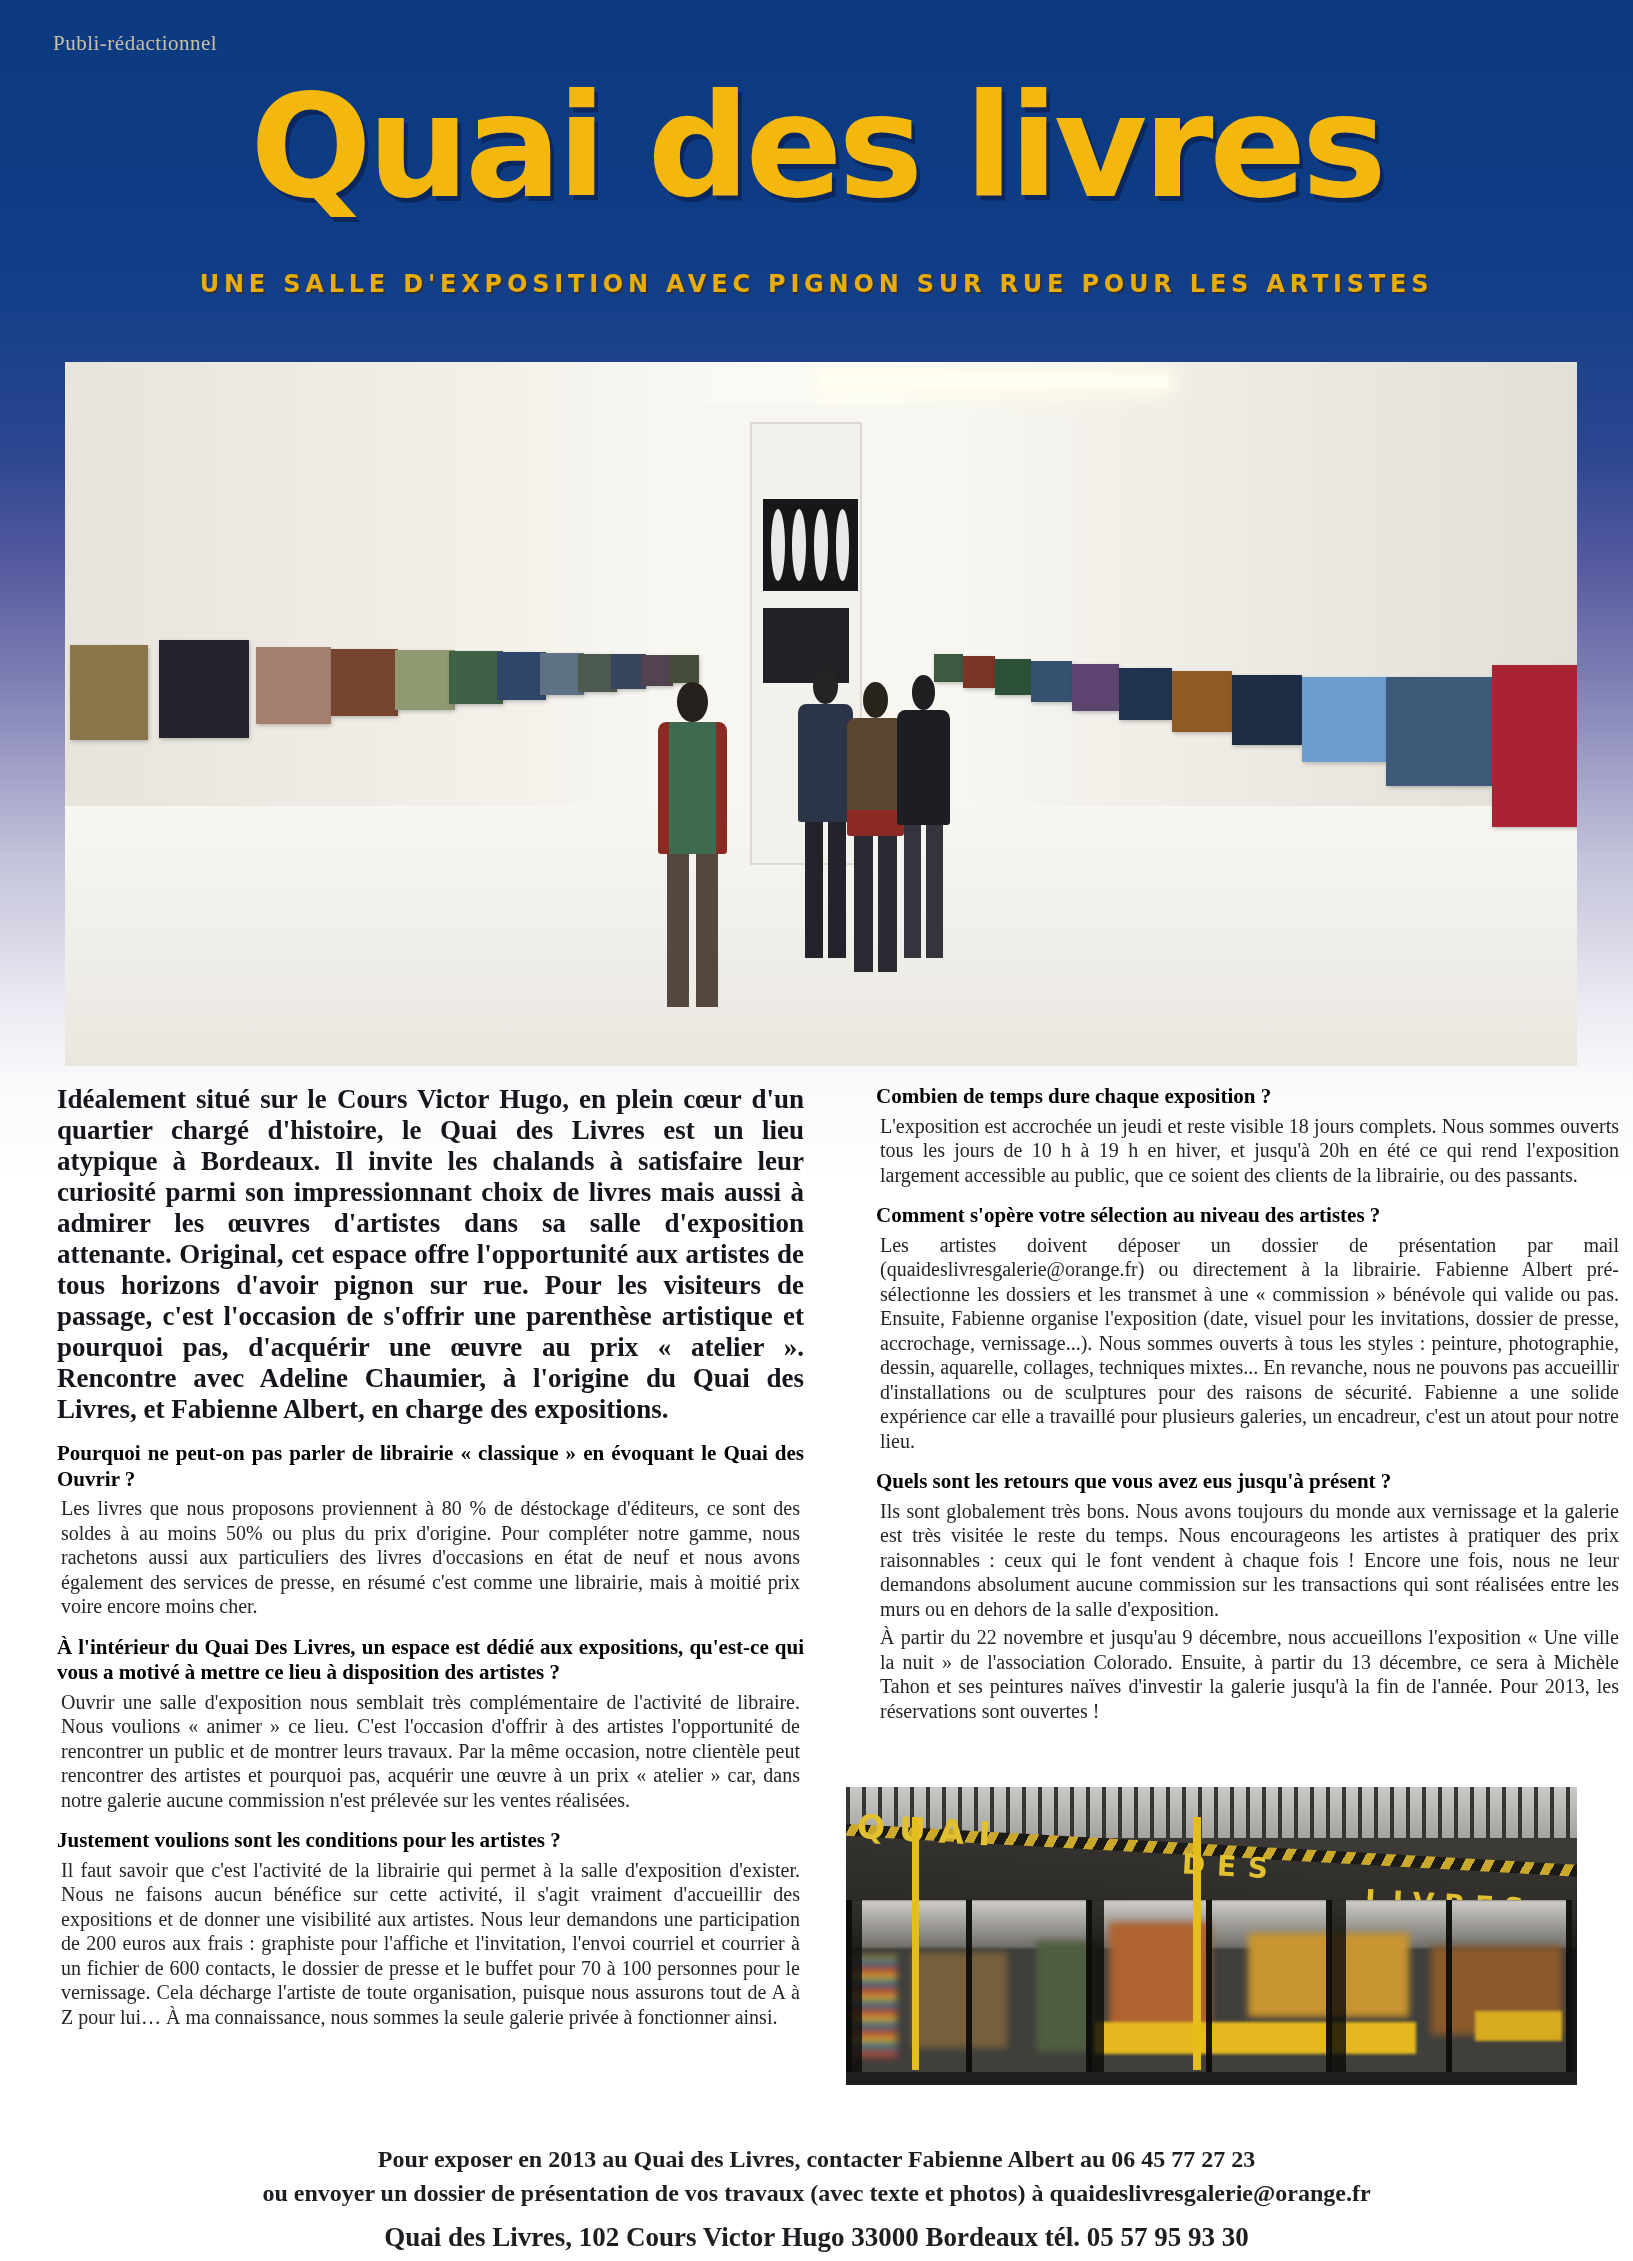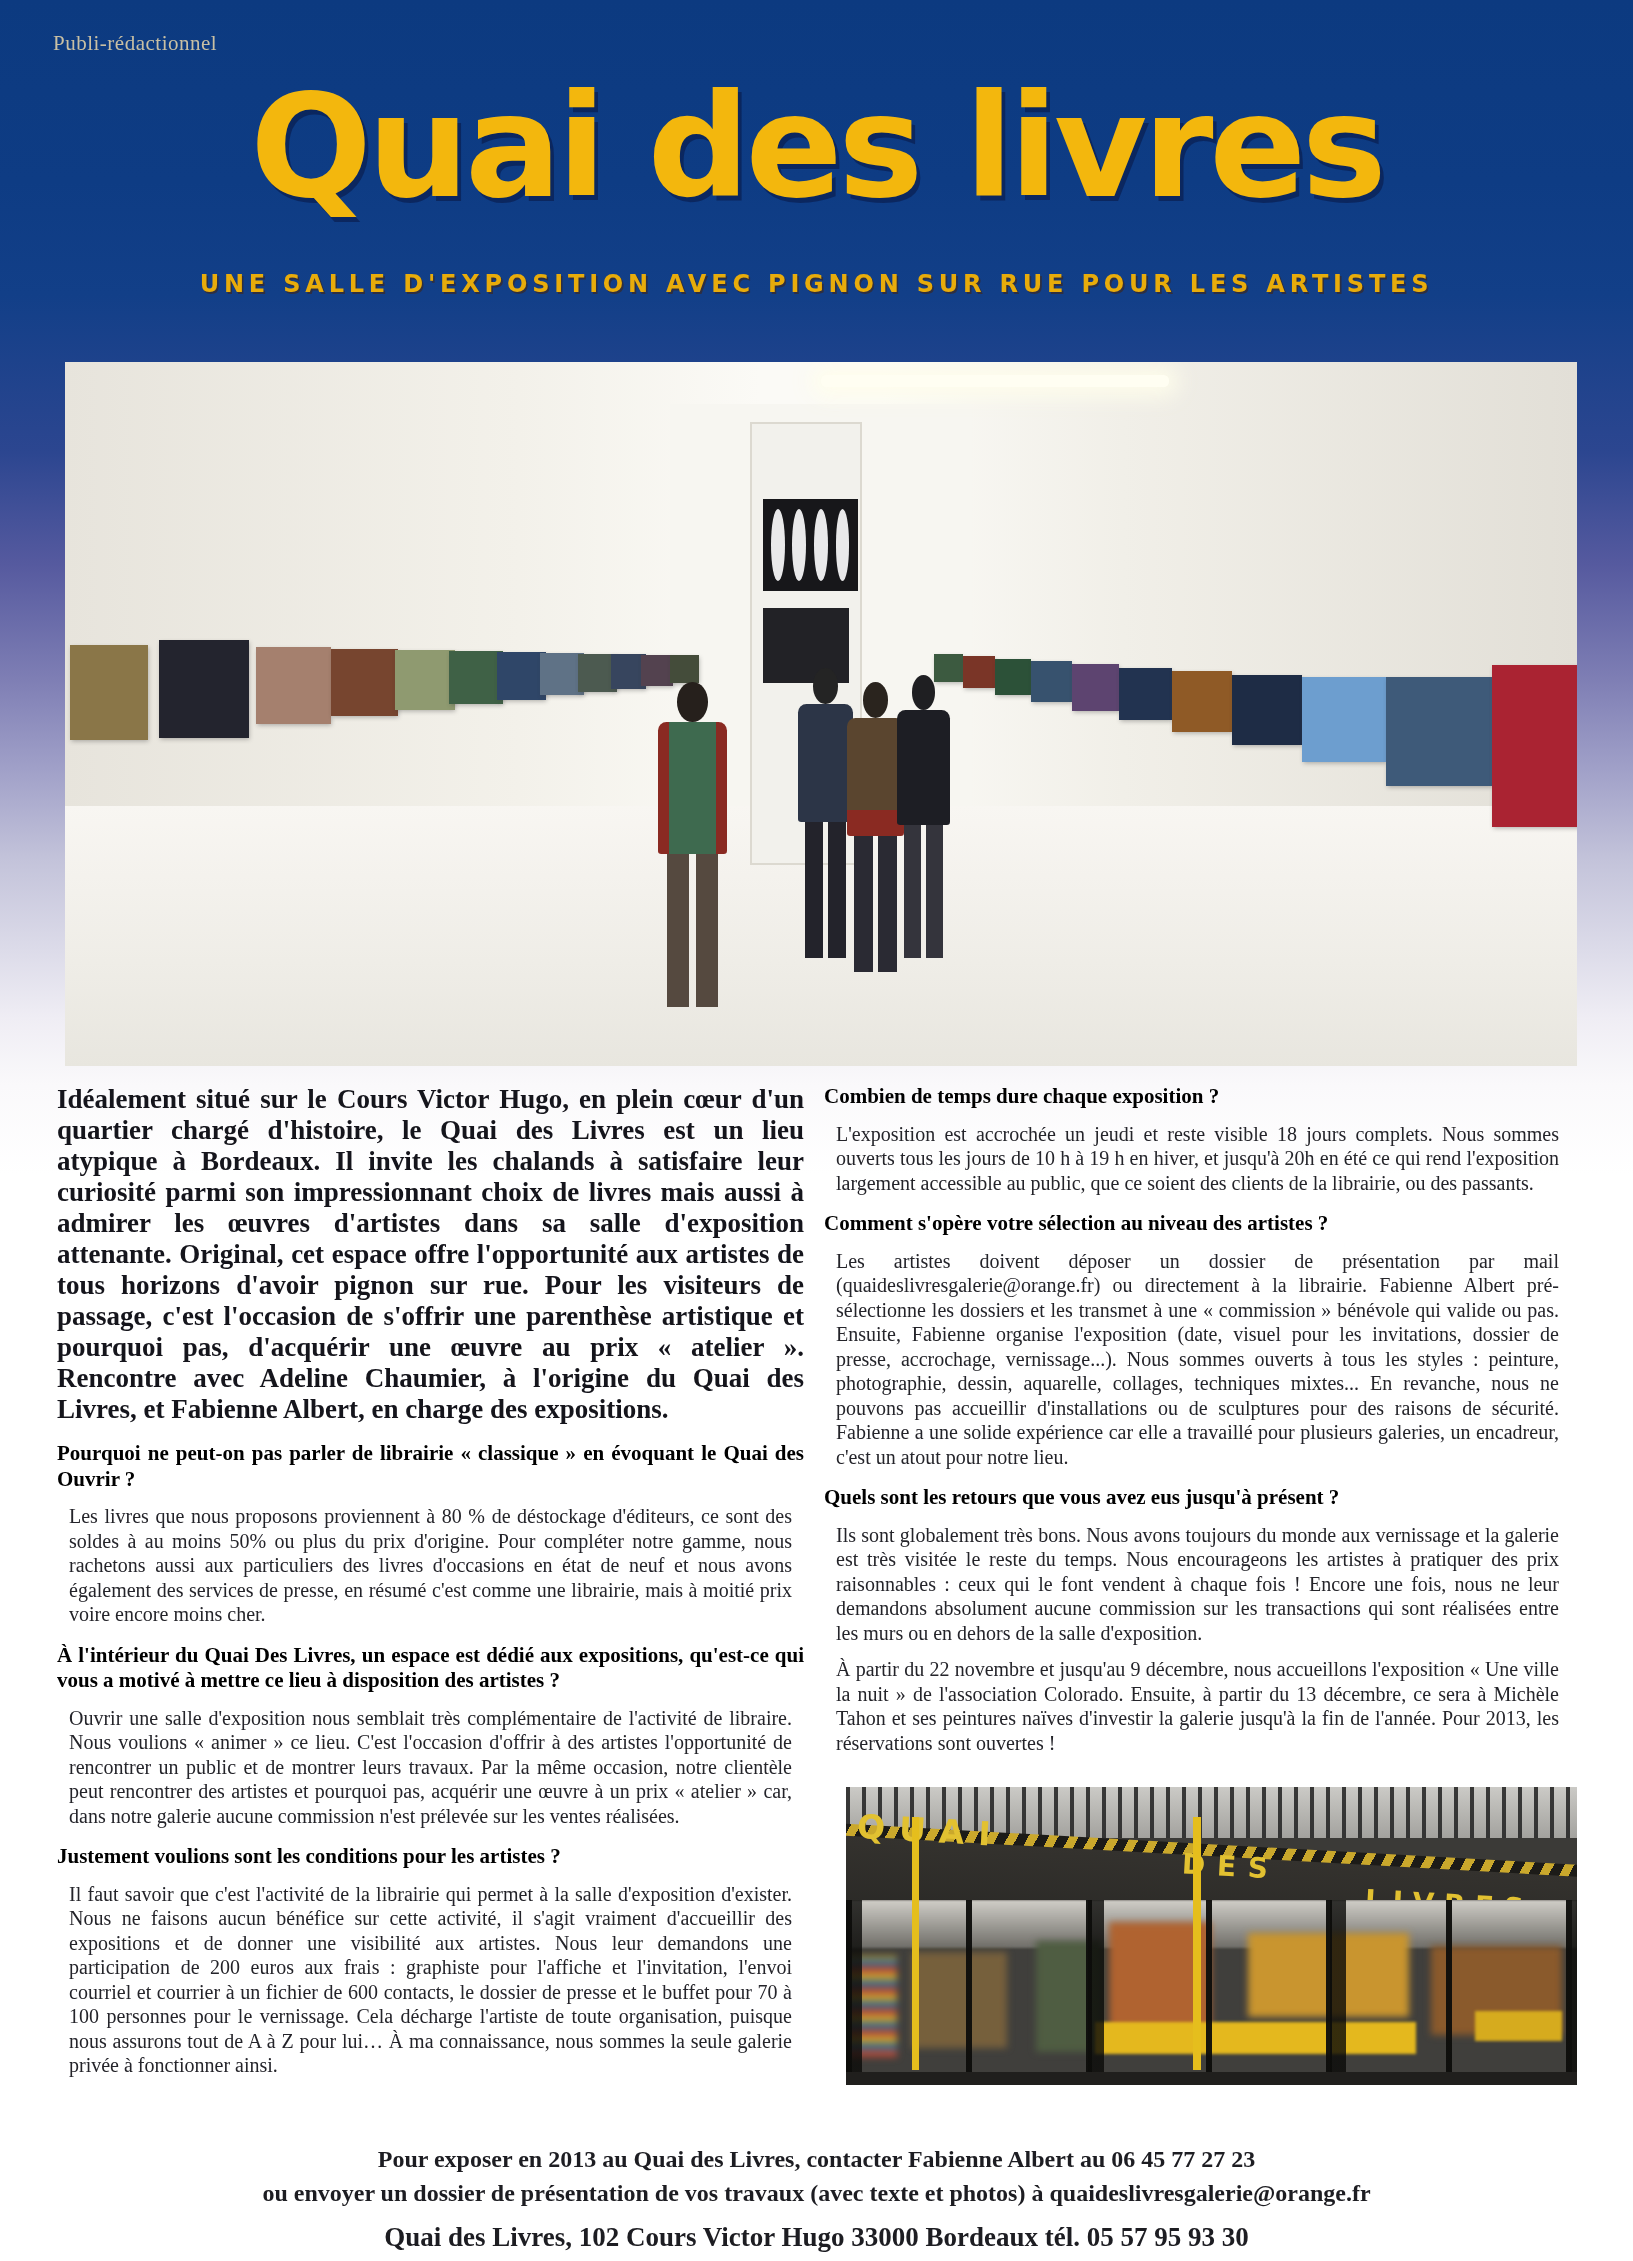--- a/index.html
+++ b/index.html
@@ -78,30 +78,30 @@
   .p-head{margin:0 auto; border-radius:50%;}
   .p-torso{margin:0 auto; border-radius:8.5px 8.5px 3.2px 3.2px;}
   .p-legs{margin:0 auto;}
 
   
   .col{
     position:absolute; top:1084px; width:747px;
     font-size:20px; line-height:24.5px; text-align:justify; color:#24242a;
   }
   .col-left{left:57px;}
-  .col-right{left:824px; width:747px;}
+  .col-right{left:876px; width:747px;}
   .intro{
     font-weight:bold; font-size:27px; line-height:31px;
     color:#15151c; margin:0 0 16px 0;
   }
   .q-section h3{
     font-size:21px; line-height:25.5px; margin:16px 0 3.2px 0;
     color:#000; font-weight:bold;
   }
-  .q-section p{margin:12px;}
+  .q-section p{margin:4px;}
   .col-right .q-section:first-child h3{margin-top:0;}
 
   
   .storefront{
     position:absolute; left:846px; top:1787px; width:731px; height:298px;
     overflow:hidden; background:#3b3a37;
   }
   .sf-balcony{position:absolute; left:0; top:0; width:100%; height:17%;
     background:
       repeating-linear-gradient(90deg, rgba(40,40,40,0.9) 0 3.7px, rgba(0,0,0,0) 3.7px 16px),

